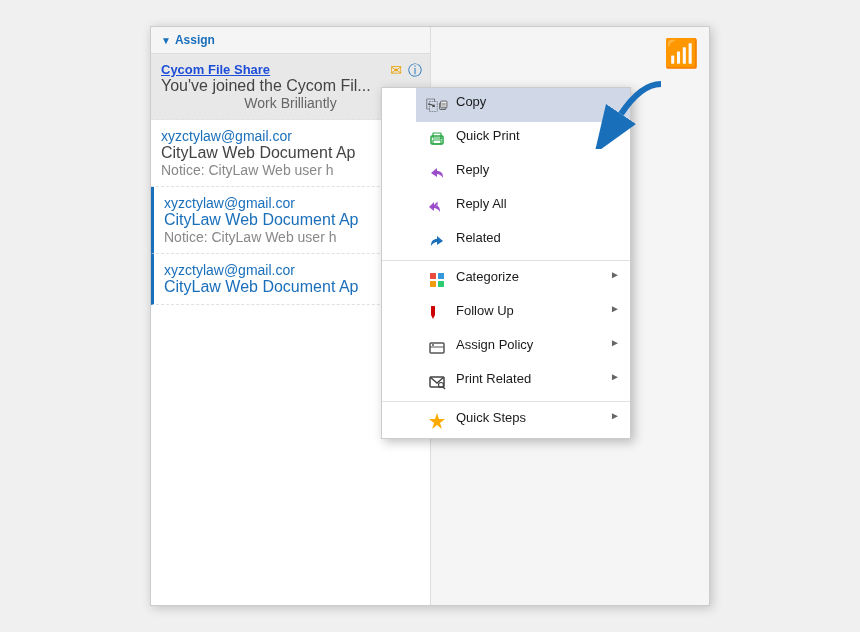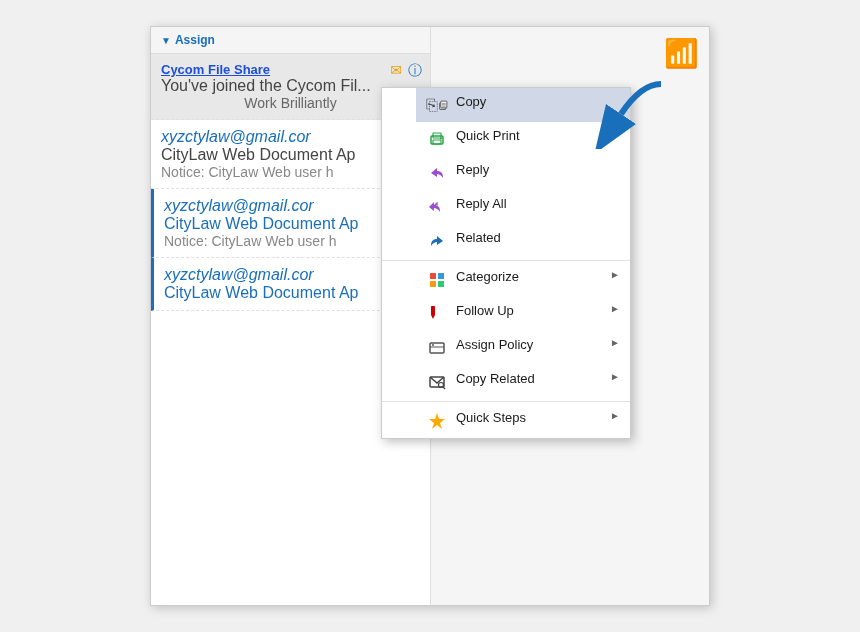--- a/index.html
+++ b/index.html
@@ -54,26 +54,25 @@
     .email-item.selected {
       background: #e8e8e8;
     }
     .email-item .sender {
       font-size: 13px;
       font-weight: 600;
       color: #1d4ed8;
       text-decoration: underline;
     }
     .email-item .email-addr {
-      font-size: 16px;
+      font-size: 14px;
       color: #1a6fbb;
       white-space: nowrap;
       overflow: hidden;
       text-overflow: ellipsis;
-      font-style: italic;
     }
     .email-item .subject {
       font-size: 16px;
       color: #444;
       white-space: nowrap;
       overflow: hidden;
       text-overflow: ellipsis;
     }
     .email-item .preview {
       font-size: 14px;
@@ -312,21 +311,21 @@
 
     <div class="ctx-item">
       <div class="ctx-icon">
         <svg width="18" height="18" viewBox="0 0 18 18">
           <rect x="2" y="4" width="14" height="10" rx="1" fill="none" stroke="#444" stroke-width="1.5"></rect>
           <path d="M2 4 L9 10 L16 4" fill="none" stroke="#444" stroke-width="1.5"></path>
           <circle cx="13" cy="12" r="2.5" fill="none" stroke="#444" stroke-width="1.2"></circle>
           <line x1="15" y1="14" x2="17" y2="16" stroke="#444" stroke-width="1.2"></line>
         </svg>
       </div>
-      <span class="ctx-label">Copy Related</span>
+      <span class="ctx-label">Print Related</span>
       <span class="ctx-arrow">►</span>
     </div>
 
     <div class="ctx-divider"></div>
 
     <div class="ctx-item">
       <div class="ctx-icon">
         <svg width="18" height="18" viewBox="0 0 18 18">
           <polygon points="9,1 11,7 17,7 12,11 14,17 9,13 4,17 6,11 1,7 7,7" fill="#ffaa00"></polygon>
         </svg>

